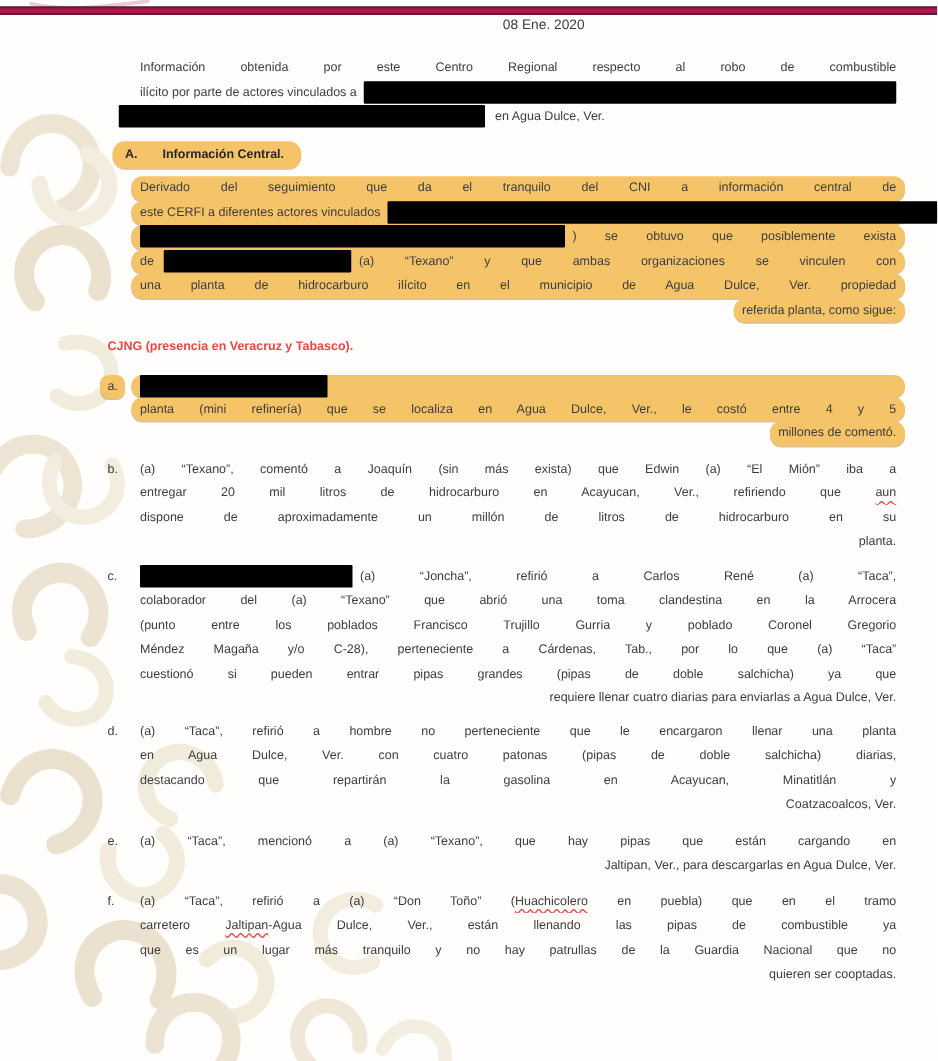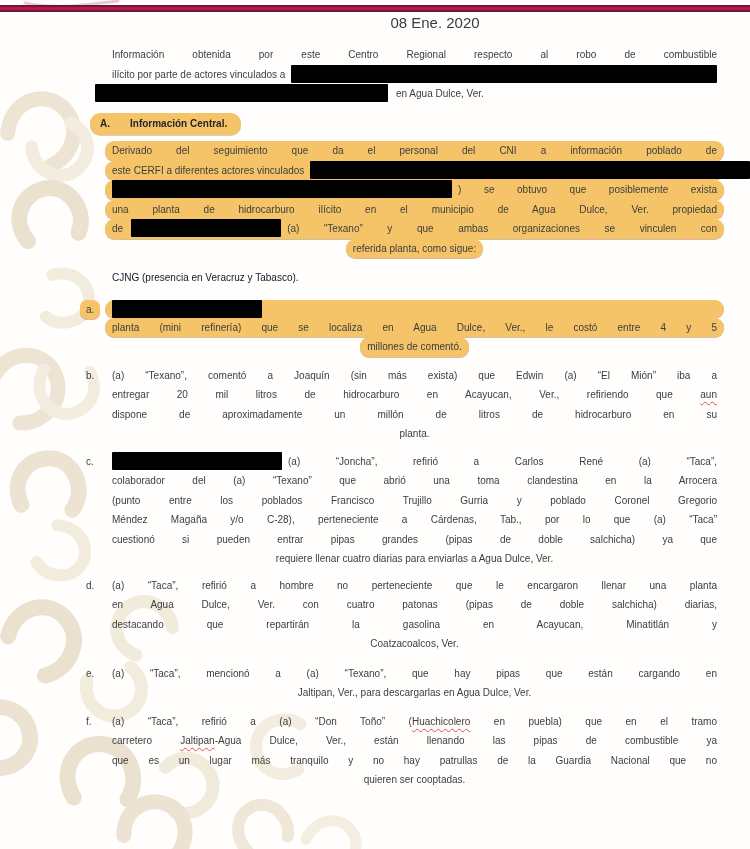--- a/index.html
+++ b/index.html
@@ -5,46 +5,46 @@
   html,body{margin:0;padding:0;background:#fff;}
   .page{
     position:relative;width:750px;height:849px;background:#fffefd;overflow:hidden;
     font-family:"Liberation Sans","DejaVu Sans",sans-serif;color:#3d3d3d;
   }
   .wm{position:absolute;left:0;top:0;pointer-events:none;}
   .topbar{
     position:absolute;left:0;top:5px;width:750px;height:7px;
     background:linear-gradient(to bottom,#5e1b31 0%,#5e1b31 18%,#b5174e 32%,#b5174e 68%,#5e1b31 82%,#5e1b31 100%);
   }
-  .date{position:absolute;top:14px;left:0;width:750px;text-align:center;text-indent:120px;font-size:15px;color:#3c3c3c;}
+  .date{position:absolute;top:14px;left:0;width:750px;text-align:center;text-indent:120px;font-size:11px;color:#3c3c3c;}
   .content{position:absolute;left:86px;top:45px;width:631px;font-size:10px;line-height:19.5px;}
   .para{margin-left:26px;width:605px;}
   .jline{text-align:justify;text-align-last:justify;}
-  .lline{text-align:center;}
+  .lline{text-align:right;}
   .fline{display:flex;align-items:flex-start;}
   .fline .nw{white-space:nowrap;}
   .fillj{flex:1;text-align:justify;text-align-last:justify;margin-left:6px;min-width:0;}
   .bar{display:inline-block;background:#000;height:18px;border-radius:1px;flex:0 0 auto;}
   .grow{flex:1 1 auto;margin-left:6px;}
   .bleed{margin-right:-33px;}
   .w293{width:293px;}
   .w340{width:340px;}
   .w170{width:170px;}
   .w150{width:150px;}
   .pullL{margin-left:-17px;margin-right:8px;}
   .hl{background:#f5c469;border-radius:9px;padding:0 7px;margin:0 -7px;box-shadow:0 1px 0 rgba(139,86,16,.38);}
   .fit{display:inline-block;background:#f5c469;border-radius:9px;padding:0 7px;margin:0 -7px;box-shadow:0 1px 0 rgba(139,86,16,.38);}
   .sechead{margin-top:9px;}
   .secpill{
     display:inline-flex;background:#f5c469;border-radius:10px;padding:1px 14px 2px 10px;margin-left:4px;
     font-weight:bold;color:#262626;box-shadow:0 1px 0 rgba(139,86,16,.3);
   }
   .secletter{width:30px;flex:0 0 30px;}
   .central{margin-top:6px;}
-  .cjng{font-weight:normal;color:#0f172a;margin-left:26px;margin-top:10px;}
+  .cjng{font-weight:bold;color:#ef4444;margin-top:10px;}
   .item{display:flex;}
   .ltr{flex:0 0 26px;}
   .itext{flex:1;max-width:605px;}
   .ltrpill{padding:0 6px;margin:0 0 0 -6px;border-radius:7px;}
   .sq{
     text-decoration-line:underline;text-decoration-style:wavy;
     text-decoration-color:#dd5147;text-decoration-thickness:1px;text-underline-offset:2.5px;
   }
   .mta{margin-top:12px;}.mtb{margin-top:9px;}.mtc{margin-top:8px;}
   .mtd{margin-top:7px;}.mte{margin-top:10px;}.mtf{margin-top:9px;}
@@ -96,35 +96,35 @@
     </div>
 
     <div class="sechead">
       <span class="secpill">
         <span class="secletter">A.</span>
         <span>Información Central.</span>
       </span>
     </div>
 
     <div class="para central">
-      <div class="hl jline">Derivado del seguimiento que da el personal del CNI a información poblado de</div>
+      <div class="hl jline">Derivado del seguimiento que da el tranquilo del CNI a información central de</div>
       <div class="hl fline">
         <span class="nw">este CERFI a diferentes actores vinculados</span>
         <span class="bar grow bleed"></span>
       </div>
       <div class="hl fline">
         <span class="bar w340"></span>
         <span class="fillj">) se obtuvo que posiblemente exista</span>
       </div>
-      <div class="hl jline">una planta de hidrocarburo ilícito en el municipio de Agua Dulce, Ver. propiedad</div>
       <div class="hl fline">
         <span>de</span>
         <span class="bar w150" style="margin-left:8px;"></span>
         <span class="fillj">(a) “Texano” y que ambas organizaciones se vinculen con</span>
       </div>
+      <div class="hl jline">una planta de hidrocarburo ilícito en el municipio de Agua Dulce, Ver. propiedad</div>
       <div class="lline">
         <span class="fit">referida planta, como sigue:</span>
       </div>
     </div>
 
     <div class="cjng">CJNG (presencia en Veracruz y Tabasco).</div>
 
     <div class="item mta">
       <div class="ltr">
         <span class="fit ltrpill">a.</span>

